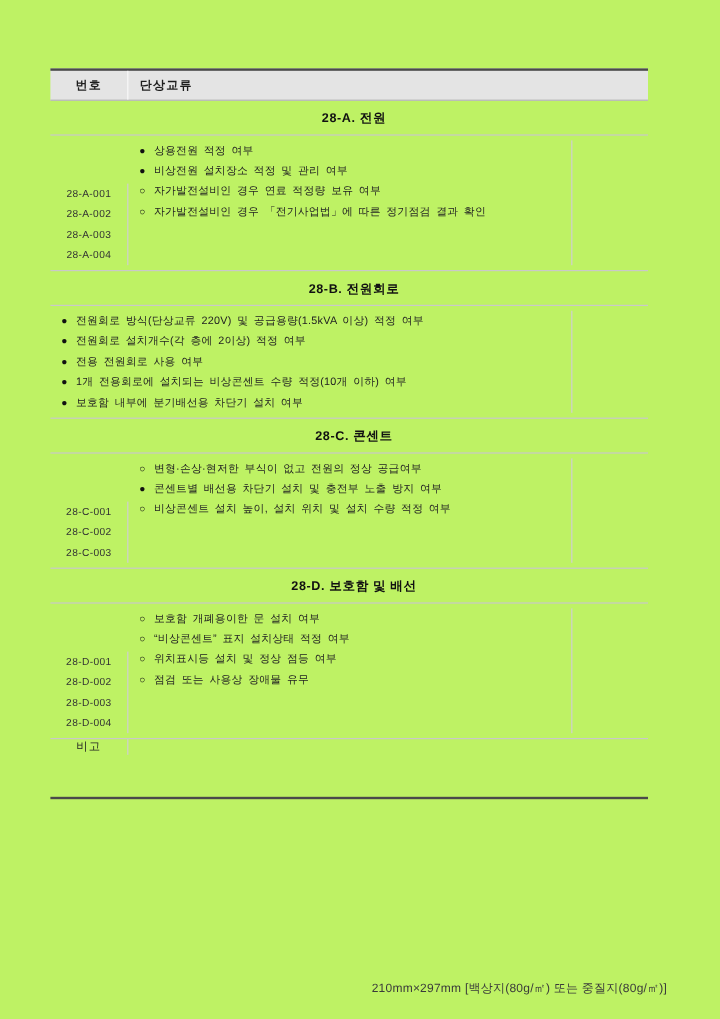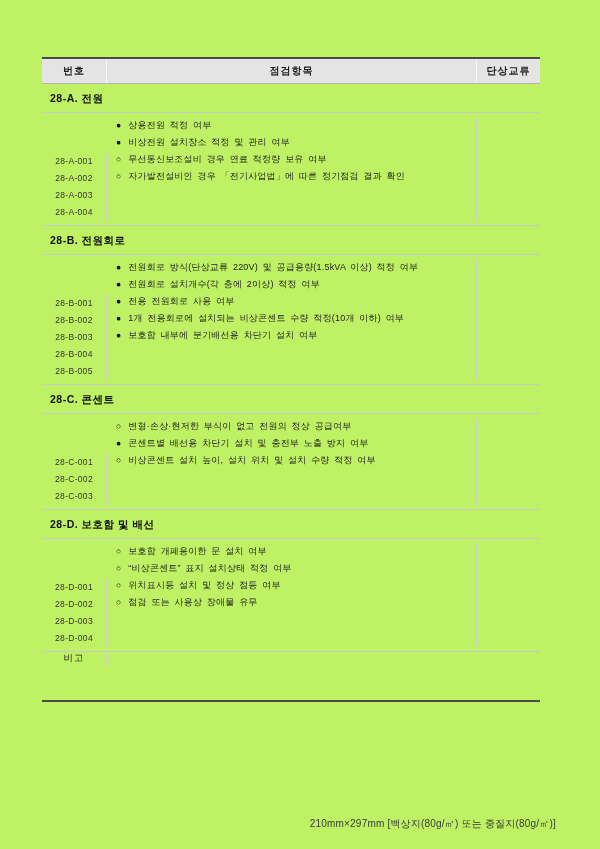--- a/index.html
+++ b/index.html
@@ -36,20 +36,21 @@
   .hc-no{width:64px;border-right:1px solid #f8f8f8;}
   .hc-item{flex:1;border-right:1px solid #f8f8f8;}
   .hc-result{width:63px;}
   
   .section-title{
     padding:8px 0 6px 8px;
     font-size:10.5px;
     font-weight:bold;
     color:#111;
     letter-spacing:0.5px;
+    text-align:center;
   }
   
   .section-body{
     display:flex;
     align-items:stretch;
     border-top:1px solid #c9c9c9;
     border-bottom:1px solid #c9c9c9;
     padding:4px 0;
   }
   .col-codes{
@@ -121,21 +122,20 @@
 </style>
 </head>
 <body>
 
 <div class="page">
 
   <div class="doc-table">
 
     <div class="thead">
       <div class="hc hc-no">번호</div>
-      <div class="hc hc-item">점검항목</div>
       <div class="hc hc-result">단상교류</div>
     </div>
 
     <div id="sections">
         <div class="section-title">28-A. 전원</div>
         <div class="section-body">
           <div class="col-codes">
             <div class="code-line">28-A-001</div>
             <div class="code-line">28-A-002</div>
             <div class="code-line">28-A-003</div>
@@ -145,38 +145,31 @@
             <div class="item-line">
               <span class="bullet">●</span>
               <span>상용전원 적정 여부</span>
             </div>
             <div class="item-line">
               <span class="bullet">●</span>
               <span>비상전원 설치장소 적정 및 관리 여부</span>
             </div>
             <div class="item-line">
               <span class="bullet">○</span>
-              <span>무선통신보조설비 경우 연료 적정량 보유 여부</span>
+              <span>자가발전설비인 경우 연료 적정량 보유 여부</span>
             </div>
             <div class="item-line">
               <span class="bullet">○</span>
               <span>자가발전설비인 경우 「전기사업법」에 따른 정기점검 결과 확인</span>
             </div>
           </div>
           <div class="col-result"></div>
         </div>
         <div class="section-title">28-B. 전원회로</div>
         <div class="section-body">
-          <div class="col-codes">
-            <div class="code-line">28-B-001</div>
-            <div class="code-line">28-B-002</div>
-            <div class="code-line">28-B-003</div>
-            <div class="code-line">28-B-004</div>
-            <div class="code-line">28-B-005</div>
-          </div>
           <div class="col-texts">
             <div class="item-line">
               <span class="bullet">●</span>
               <span>전원회로 방식(단상교류 220V) 및 공급용량(1.5kVA 이상) 적정 여부</span>
             </div>
             <div class="item-line">
               <span class="bullet">●</span>
               <span>전원회로 설치개수(각 층에 2이상) 적정 여부</span>
             </div>
             <div class="item-line">

